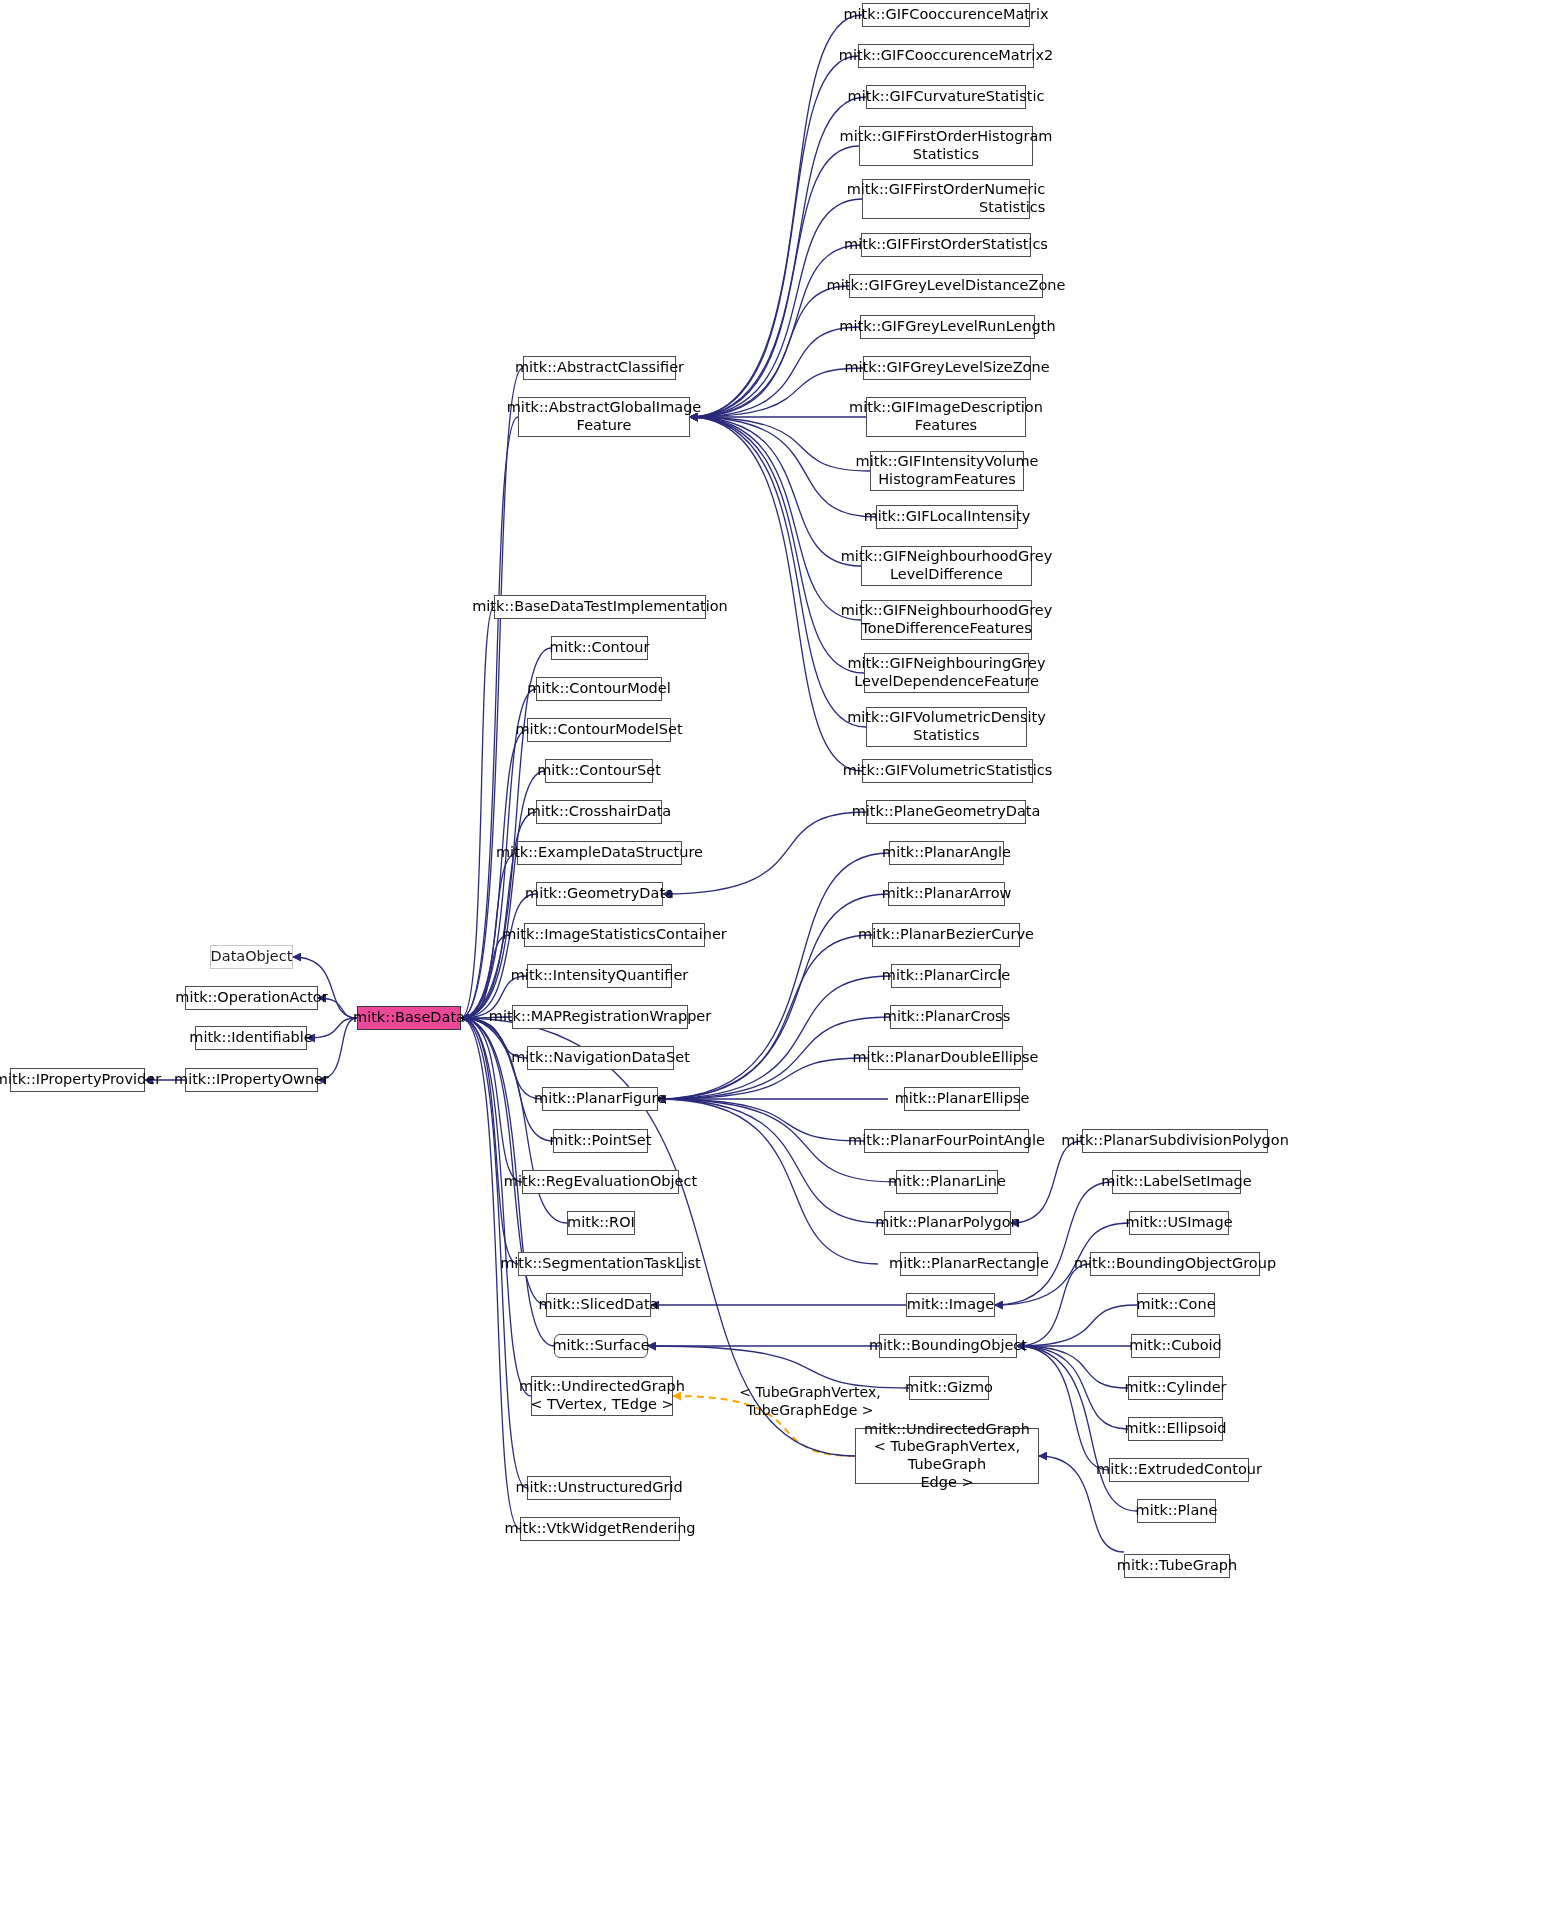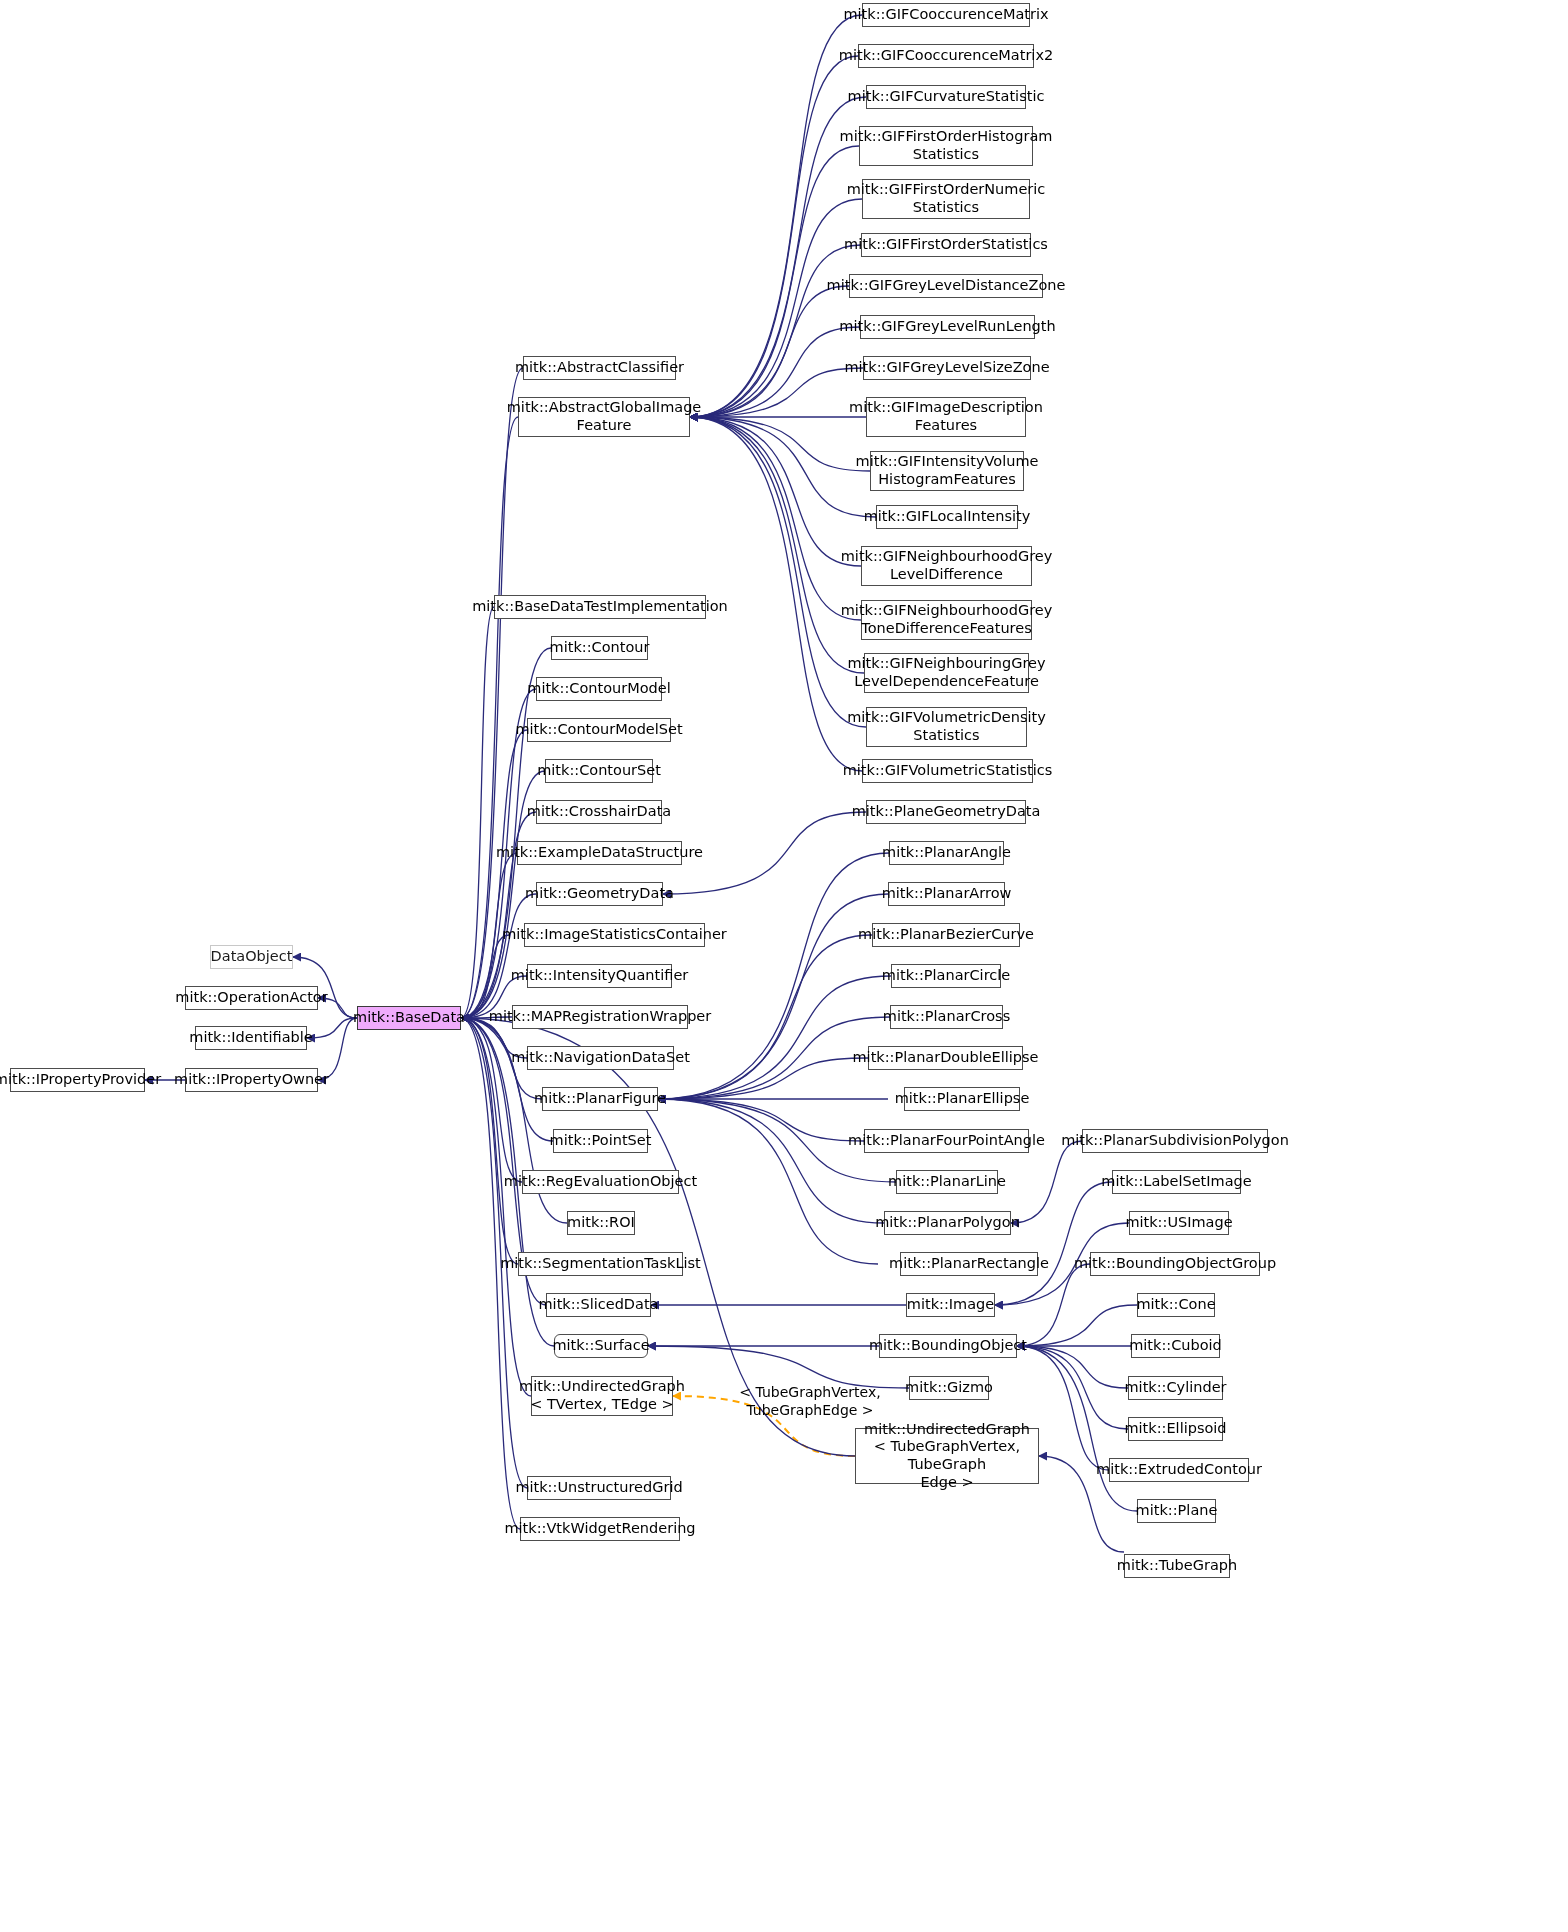--- a/index.html
+++ b/index.html
@@ -15,21 +15,21 @@
     font-size:14.5px;
     line-height:1.22;
     display:flex;
     align-items:center;
     justify-content:center;
     text-align:center;
     padding:2px 6px;
     white-space:pre-line;
     z-index:3;
   }
-  .node.hl{background:#f0abfc;border-color:#3b3b3b;}
+  .node.hl{background:#ec4899;border-color:#3b3b3b;}
   .node.faint{border-color:#c8c8c8;color:#1a1a1a;}
   .edge-label{
     position:absolute;
     font-size:14px;
     color:#000000;
     text-align:center;
     line-height:1.25;
     white-space:pre-line;
     z-index:2;
   }
@@ -155,21 +155,21 @@
       <div class="node" style="left: 554px; top: 1334px; width: 94px; height: 24px; border-radius: 6px;">mitk::Surface</div>
       <div class="node" style="left: 531px; top: 1376px; width: 142px; height: 40px;">mitk::UndirectedGraph
 &lt; TVertex, TEdge &gt;</div>
       <div class="node" style="left: 527px; top: 1476px; width: 144px; height: 24px;">mitk::UnstructuredGrid</div>
       <div class="node" style="left: 520px; top: 1517px; width: 160px; height: 24px;">mitk::VtkWidgetRendering</div>
       <div class="node" style="left: 862px; top: 3px; width: 168px; height: 24px;">mitk::GIFCooccurenceMatrix</div>
       <div class="node" style="left: 858px; top: 44px; width: 176px; height: 24px;">mitk::GIFCooccurenceMatrix2</div>
       <div class="node" style="left: 866px; top: 85px; width: 160px; height: 24px;">mitk::GIFCurvatureStatistic</div>
       <div class="node" style="left: 859px; top: 126px; width: 174px; height: 40px;">mitk::GIFFirstOrderHistogram
 Statistics</div>
-      <div class="node" style="left: 862px; top: 179px; width: 168px; height: 40px;">mitk::GIFFirstOrderNumeric
+      <div class="node" style="left: 862px; top: 179px; width: 168px; height: 40px; text-align: right;">mitk::GIFFirstOrderNumeric
 Statistics</div>
       <div class="node" style="left: 861px; top: 233px; width: 170px; height: 24px;">mitk::GIFFirstOrderStatistics</div>
       <div class="node" style="left: 849px; top: 274px; width: 194px; height: 24px;">mitk::GIFGreyLevelDistanceZone</div>
       <div class="node" style="left: 860px; top: 315px; width: 175px; height: 24px;">mitk::GIFGreyLevelRunLength</div>
       <div class="node" style="left: 863px; top: 356px; width: 168px; height: 24px;">mitk::GIFGreyLevelSizeZone</div>
       <div class="node" style="left: 866px; top: 397px; width: 160px; height: 40px;">mitk::GIFImageDescription
 Features</div>
       <div class="node" style="left: 870px; top: 451px; width: 154px; height: 40px;">mitk::GIFIntensityVolume
 HistogramFeatures</div>
       <div class="node" style="left: 876px; top: 505px; width: 142px; height: 24px;">mitk::GIFLocalIntensity</div>

